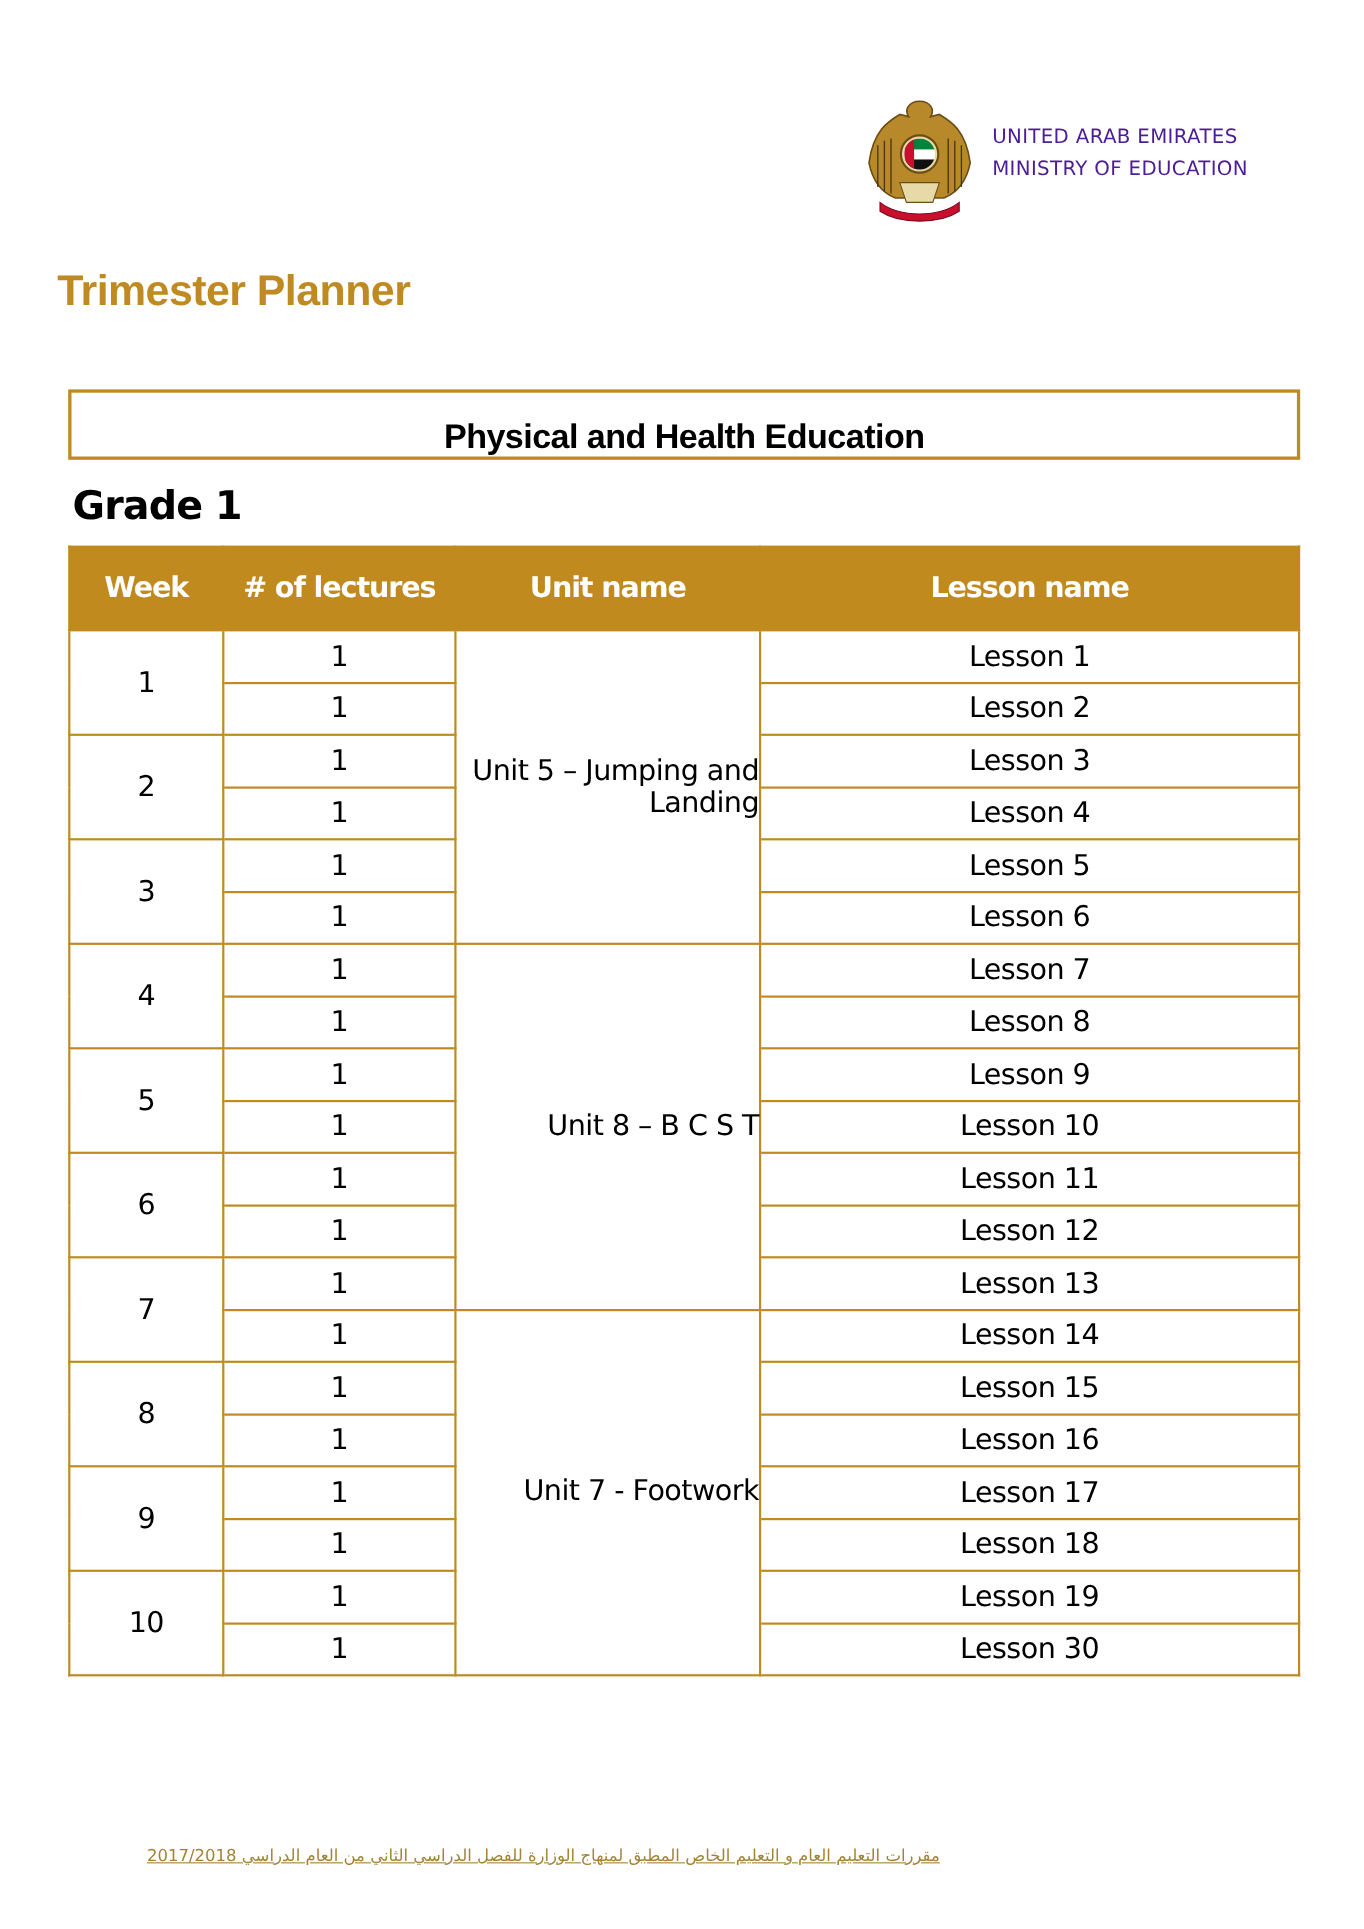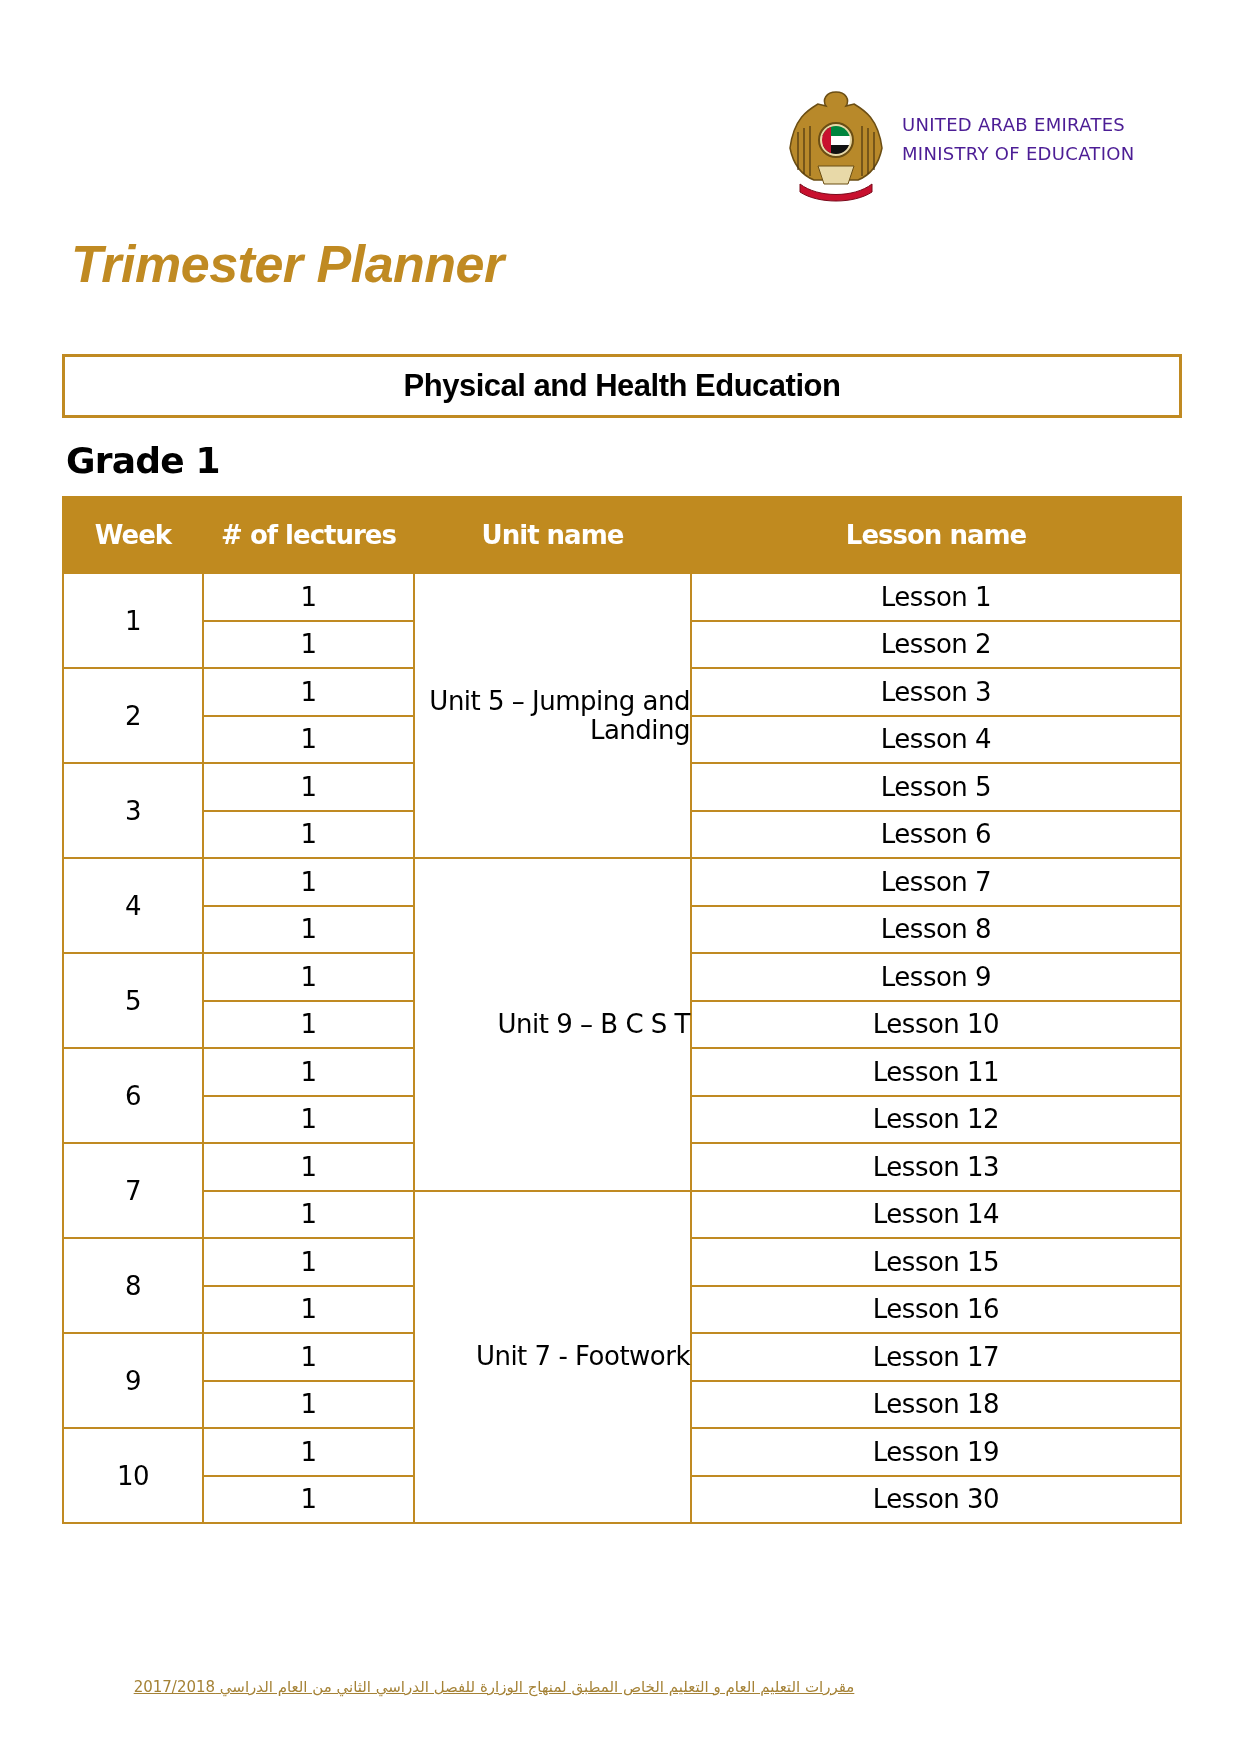--- a/index.html
+++ b/index.html
@@ -1,20 +1,20 @@
 <!DOCTYPE html>
 <html><head>
 <meta charset="utf-8">
 <style>
   html,body{margin:0;padding:0;background:#fff;}
   body{width:1240px;height:1754px;position:relative;overflow:hidden;font-family:"DejaVu Sans",sans-serif;color:#000;}
   .logo{position:absolute;left:788px;top:88px;width:96px;height:116px;}
   .org{position:absolute;left:902px;top:110px;color:#4c1d95;font-family:"DejaVu Sans",sans-serif;font-size:18px;line-height:29px;letter-spacing:0.3px;}
-  .title{position:absolute;left:71px;top:240px;color:#c08a22;font-family:"Liberation Sans",sans-serif;font-weight:bold;font-size:52px;line-height:49px;letter-spacing:-0.5px;font-style:italic;}
-  .subject-box{position:absolute;left:62px;top:354px;width:1114px;height:58px;border:3px solid #c08a22;display:flex;align-items:center;justify-content:center;font-family:"Liberation Sans",sans-serif;font-weight:bold;font-size:31px;letter-spacing:-0.5px;}
+  .title{position:absolute;left:52px;top:240px;color:#c08a22;font-family:"Liberation Sans",sans-serif;font-weight:bold;font-size:39px;line-height:49px;letter-spacing:-0.5px;}
+  .subject-box{position:absolute;left:62px;top:354px;width:1114px;height:58px;border:3px solid #c08a22;display:flex;align-items:flex-end;justify-content:center;font-family:"Liberation Sans",sans-serif;font-weight:bold;font-size:31px;letter-spacing:-0.5px;}
   .grade{position:absolute;left:66px;top:440px;font-family:"DejaVu Sans",sans-serif;font-weight:bold;font-size:36px;letter-spacing:-0.8px;}
   table.planner{position:absolute;left:62px;top:496px;width:1118px;border-collapse:collapse;table-layout:fixed;}
   table.planner th{background:#c08a1f;color:#fff;height:52px;font-family:"DejaVu Sans",sans-serif;font-weight:bold;font-size:26px;letter-spacing:-1px;padding:11px;border:2px solid #c08a1f;text-align:center;vertical-align:middle;}
   table.planner td{border:2.5px solid #c08a22;height:45.5px;padding:0;font-family:"DejaVu Sans",sans-serif;font-size:26px;letter-spacing:-0.5px;vertical-align:middle;}
   td.week{text-align:center;vertical-align:top;padding-top:8px;}
   td.lect{text-align:center;}
   td.unit{text-align:right;vertical-align:top;padding-top:8px;line-height:29px;}
   td.lesson{text-align:center;padding-left:12px;}
   .footer{position:absolute;left:0;width:988px;top:1678px;text-align:center;color:#a58236;font-family:"DejaVu Sans",sans-serif;font-size:15px;text-decoration:underline;}
 </style>
@@ -100,21 +100,21 @@
       <td class="lect">1</td>
       <td class="lesson">Lesson 5</td>
     </tr>
     <tr>
       <td class="lect">1</td>
       <td class="lesson">Lesson 6</td>
     </tr>
     <tr>
       <td class="week" rowspan="2">4</td>
       <td class="lect">1</td>
-      <td class="unit" rowspan="7">Unit 9 – B C S T</td>
+      <td class="unit" rowspan="7">Unit 8 – B C S T</td>
       <td class="lesson">Lesson 7</td>
     </tr>
     <tr>
       <td class="lect">1</td>
       <td class="lesson">Lesson 8</td>
     </tr>
     <tr>
       <td class="week" rowspan="2">5</td>
       <td class="lect">1</td>
       <td class="lesson">Lesson 9</td>

